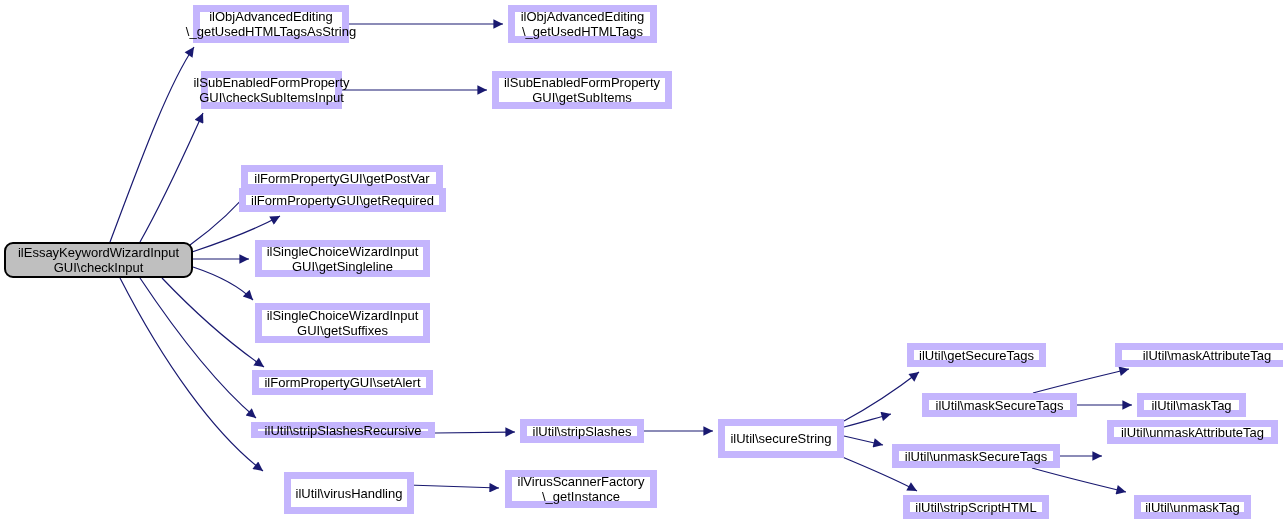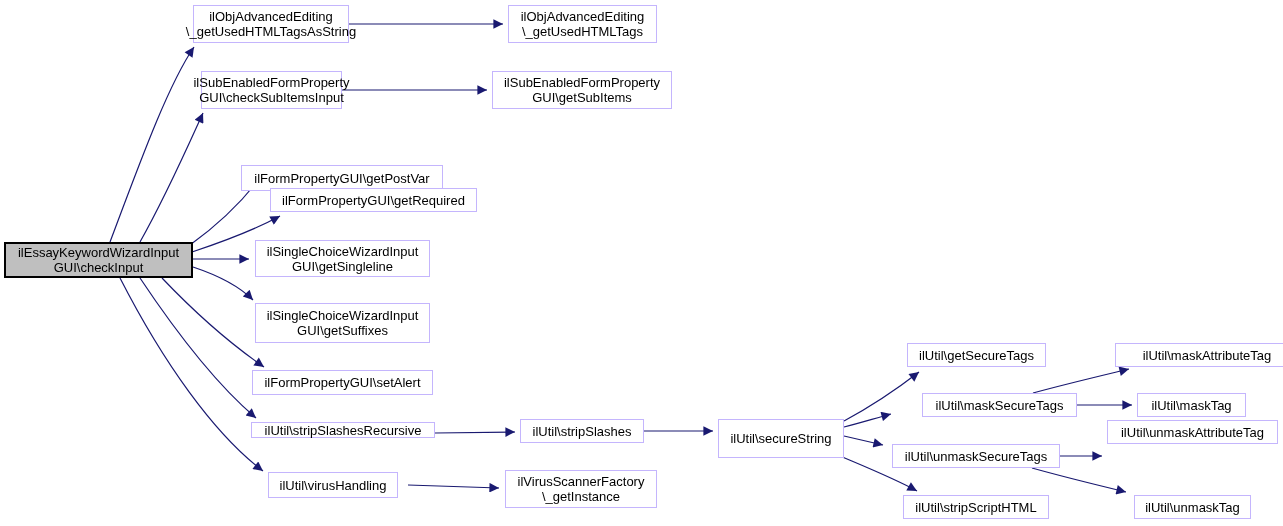--- a/index.html
+++ b/index.html
@@ -18,51 +18,51 @@
   }
   svg.edges path.edge {
     fill: none;
     stroke: #191970;
     stroke-width: 1.2px;
   }
   .node {
     position: absolute;
     box-sizing: border-box;
     background: #ffffff;
-    border: 1px solid #c4b5fd;
+    border: 7px solid #c4b5fd;
     display: flex;
     align-items: center;
     justify-content: center;
     color: #000000;
     font-size: 13px;
     line-height: 15px;
     cursor: pointer;
   }
   .node .lbl {
     white-space: pre;
     text-align: center;
   }
   .node.focus {
     background: #bfbfbf;
     border: 2px solid #000000;
     cursor: default;
   }
   
-  .n0  { left: 4px;    top: 242px; width: 189px; height: 36px; }
+  .n0  { left: 4px;    top: 242px; width: 189px; height: 36px; border-radius: 9px; }
   .n1  { left: 193px;  top: 5px;   width: 156px; height: 38px; }
   .n2  { left: 508px;  top: 5px;   width: 149px; height: 38px; }
   .n3  { left: 201px;  top: 71px;  width: 141px; height: 38px; }
   .n4  { left: 492px;  top: 71px;  width: 180px; height: 38px; }
   .n5  { left: 241px;  top: 137px; width: 202px; height: 26px; margin-top: 28px; }
-  .n6  { left: 239px;  top: 188px; width: 207px; height: 24px; margin-left: 31px; }
+  .n6  { left: 239px;  top: 188px; width: 207px; height: 24px; }
   .n7  { left: 255px;  top: 240px; width: 175px; height: 37px; }
   .n8  { left: 255px;  top: 303px; width: 175px; height: 40px; }
   .n9  { left: 252px;  top: 370px; width: 181px; height: 25px; }
   .n10 { left: 251px;  top: 422px; width: 184px; height: 16px; }
-  .n11 { left: 268px;  top: 472px; width: 130px; height: 26px; }
+  .n11 { left: 284px;  top: 472px; width: 130px; height: 42px; }
   .n12 { left: 520px;  top: 419px; width: 124px; height: 24px; align-items: center; }
   .n13 { left: 505px;  top: 470px; width: 152px; height: 38px; }
   .n14 { left: 718px;  top: 419px; width: 126px; height: 39px; }
   .n15 { left: 907px;  top: 343px; width: 139px; height: 24px; }
   .n16 { left: 922px;  top: 393px; width: 155px; height: 24px; }
   .n17 { left: 892px;  top: 444px; width: 168px; height: 24px; }
   .n18 { left: 903px;  top: 495px; width: 146px; height: 24px; }
   .n19 { left: 1115px; top: 343px; width: 184px; height: 24px; }
   .n20 { left: 1137px; top: 393px; width: 109px; height: 24px; }
   .n21 { left: 1107px; top: 420px; width: 171px; height: 24px; }

